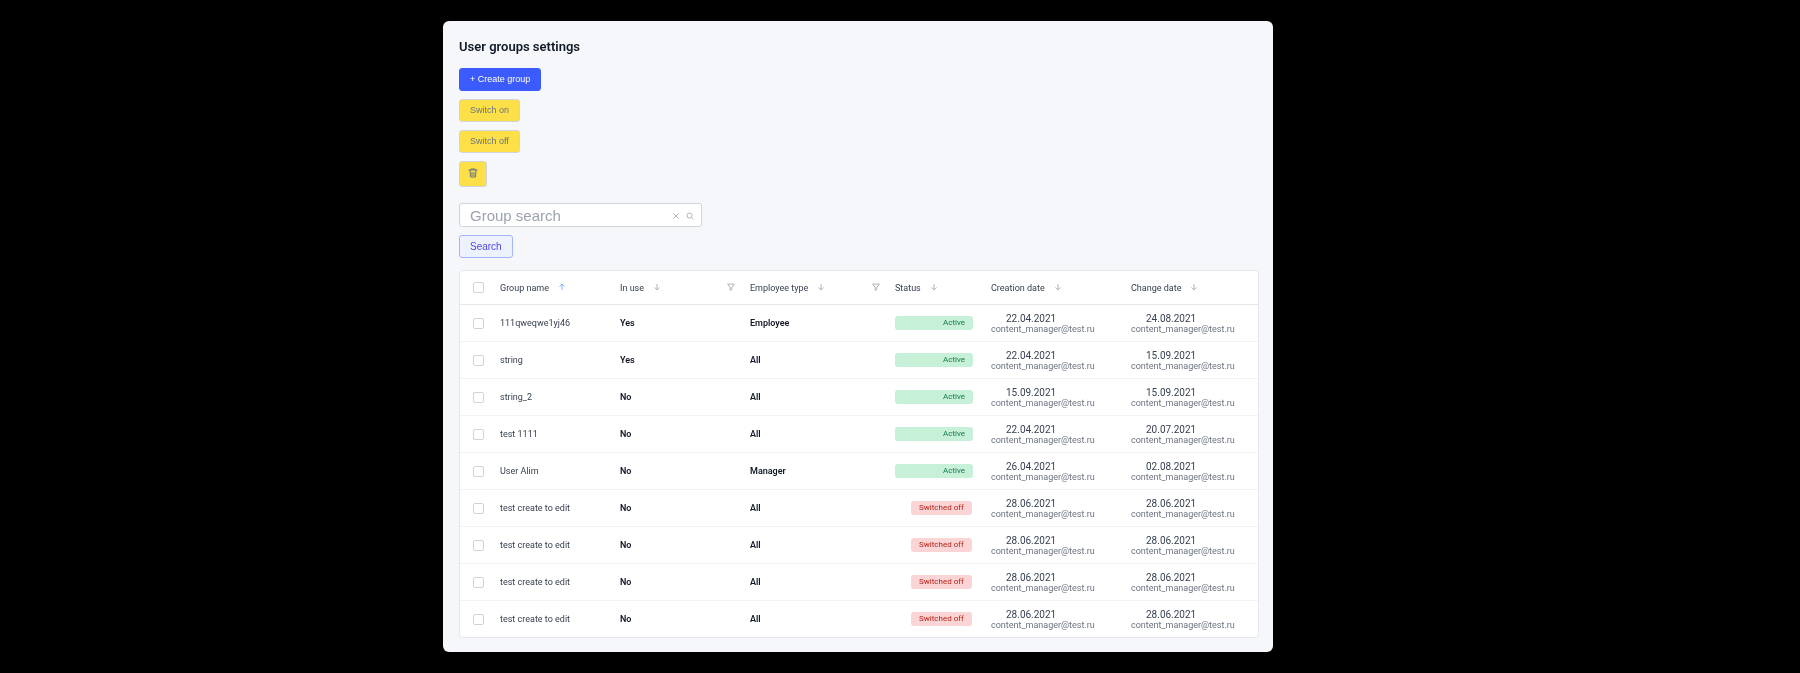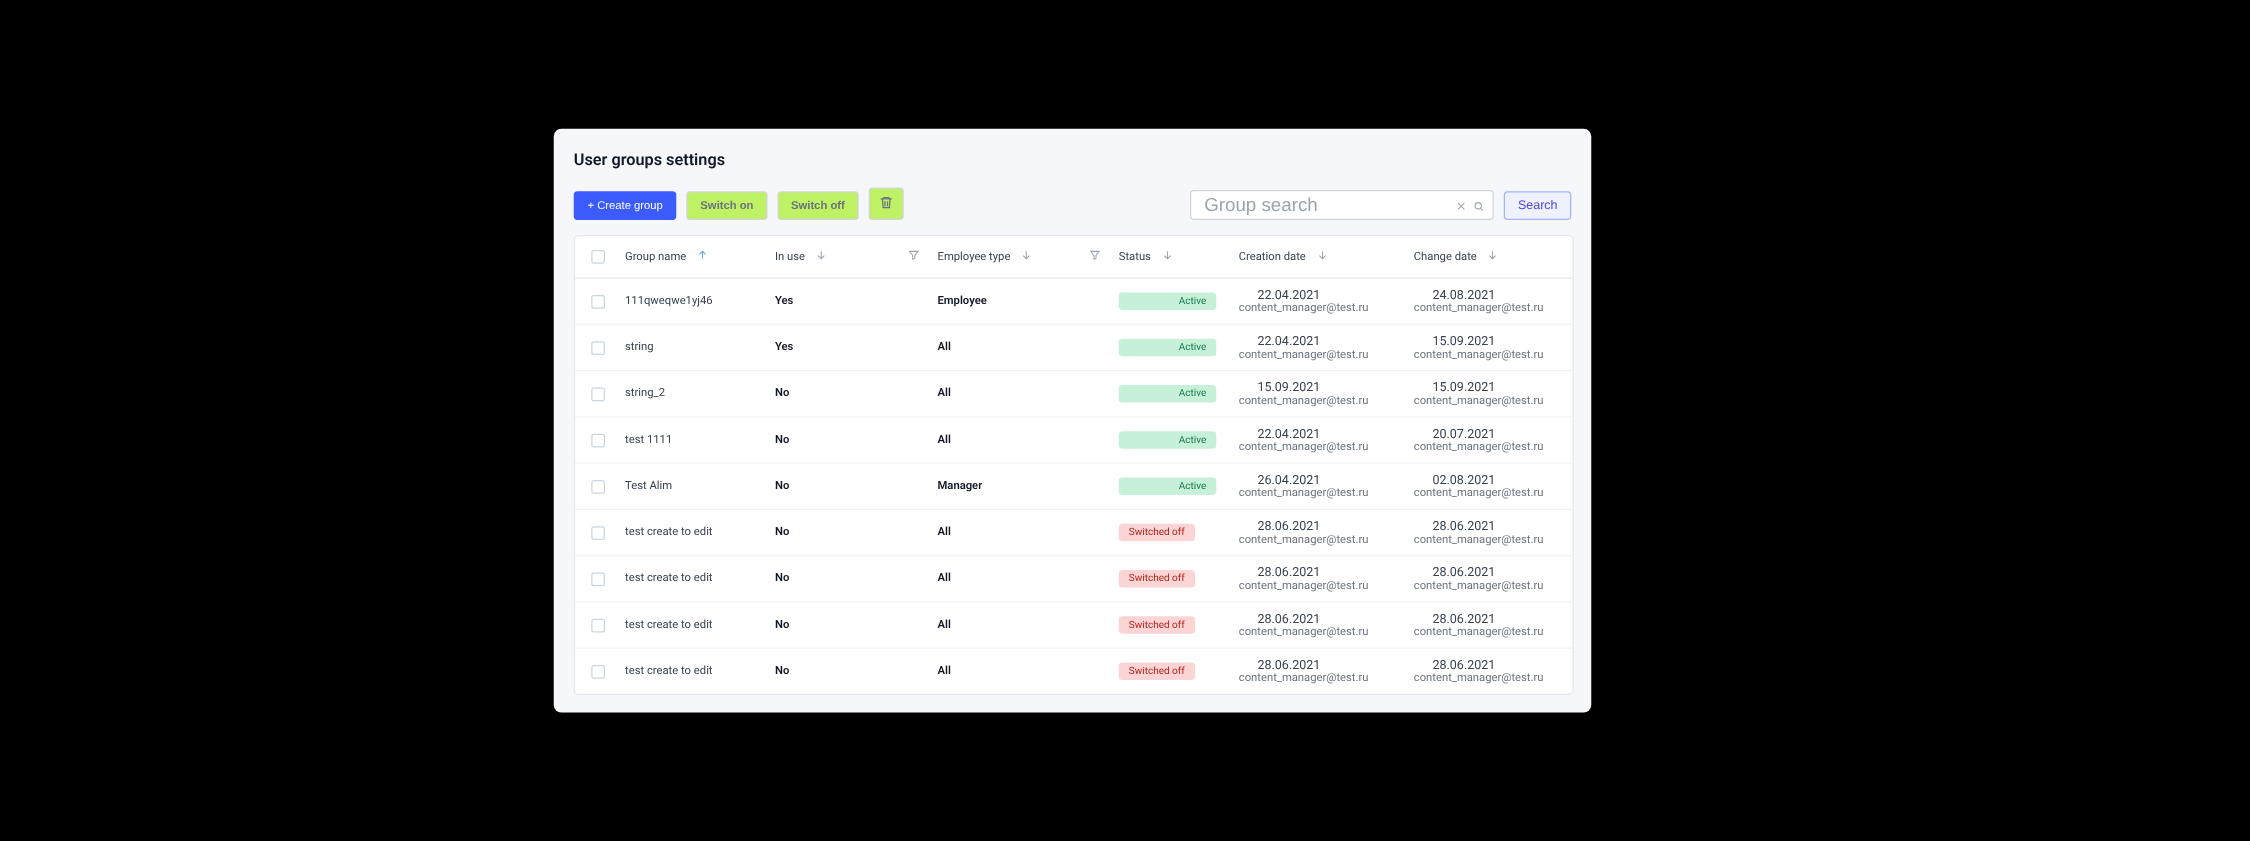--- a/index.html
+++ b/index.html
@@ -28,35 +28,35 @@
     box-sizing: border-box;
   }
   .page-title {
     font-size: 13px;
     font-weight: 600;
     color: #111827;
     margin-bottom: 14px;
   }
   .toolbar {
     display: flex;
-    align-items: flex-end;
+    align-items: flex-start;
     gap: 8px;
     margin-bottom: 12px;
+    flex-direction: column;
   }
   .btn {
     font-size: 9px;
     line-height: 1;
     padding: 6px 10px;
     border-radius: 3px;
     border: 1px solid #d1d5db;
-    background: #bef264;
+    background: #fde047;
     color: #6b7280;
     cursor: pointer;
     white-space: nowrap;
-    font-weight: bold;
   }
   .btn.primary {
     background: #3b5bfd;
     border-color: #3b5bfd;
     color: #fff;
     font-weight: 500;
   }
   .btn.icon-only {
     padding: 5px 7px;
     display: inline-flex;
@@ -150,20 +150,21 @@
     line-height: 1;
   }
   .badge.active {
     background: #c6f0d8;
     color: #16794c;
     padding-left: 48px;
   }
   .badge.off {
     background: #fbd5d5;
     color: #b42318;
+    margin-left: 16px;
   }
   .datecell .line1 { font-size: 10px; color: #374151; margin-left: 15px; }
   .datecell .line2 { font-size: 9px; color: #6b7280; }
 
   input[type="checkbox"].grid-cb {
     appearance: none;
     width: 11px; height: 11px;
     border: 1px solid #cbd5e1;
     border-radius: 2px;
     background: #fff;
@@ -354,21 +355,21 @@
             </div>
             <div class="cell datecell">
               <div class="line1">20.07.2021</div>
               <div class="line2">content_manager@test.ru</div>
             </div>
           </div>
           <div class="trow">
             <div class="cell cb">
               <input type="checkbox" class="grid-cb" style="">
             </div>
-            <div class="cell">Test Alim</div>
+            <div class="cell">User Alim</div>
             <div class="cell bold">No</div>
             <div class="cell bold">Manager</div>
             <div class="cell"><span class="badge active">Active</span></div>
             <div class="cell datecell">
               <div class="line1">26.04.2021</div>
               <div class="line2">content_manager@test.ru</div>
             </div>
             <div class="cell datecell">
               <div class="line1">02.08.2021</div>
               <div class="line2">content_manager@test.ru</div>

